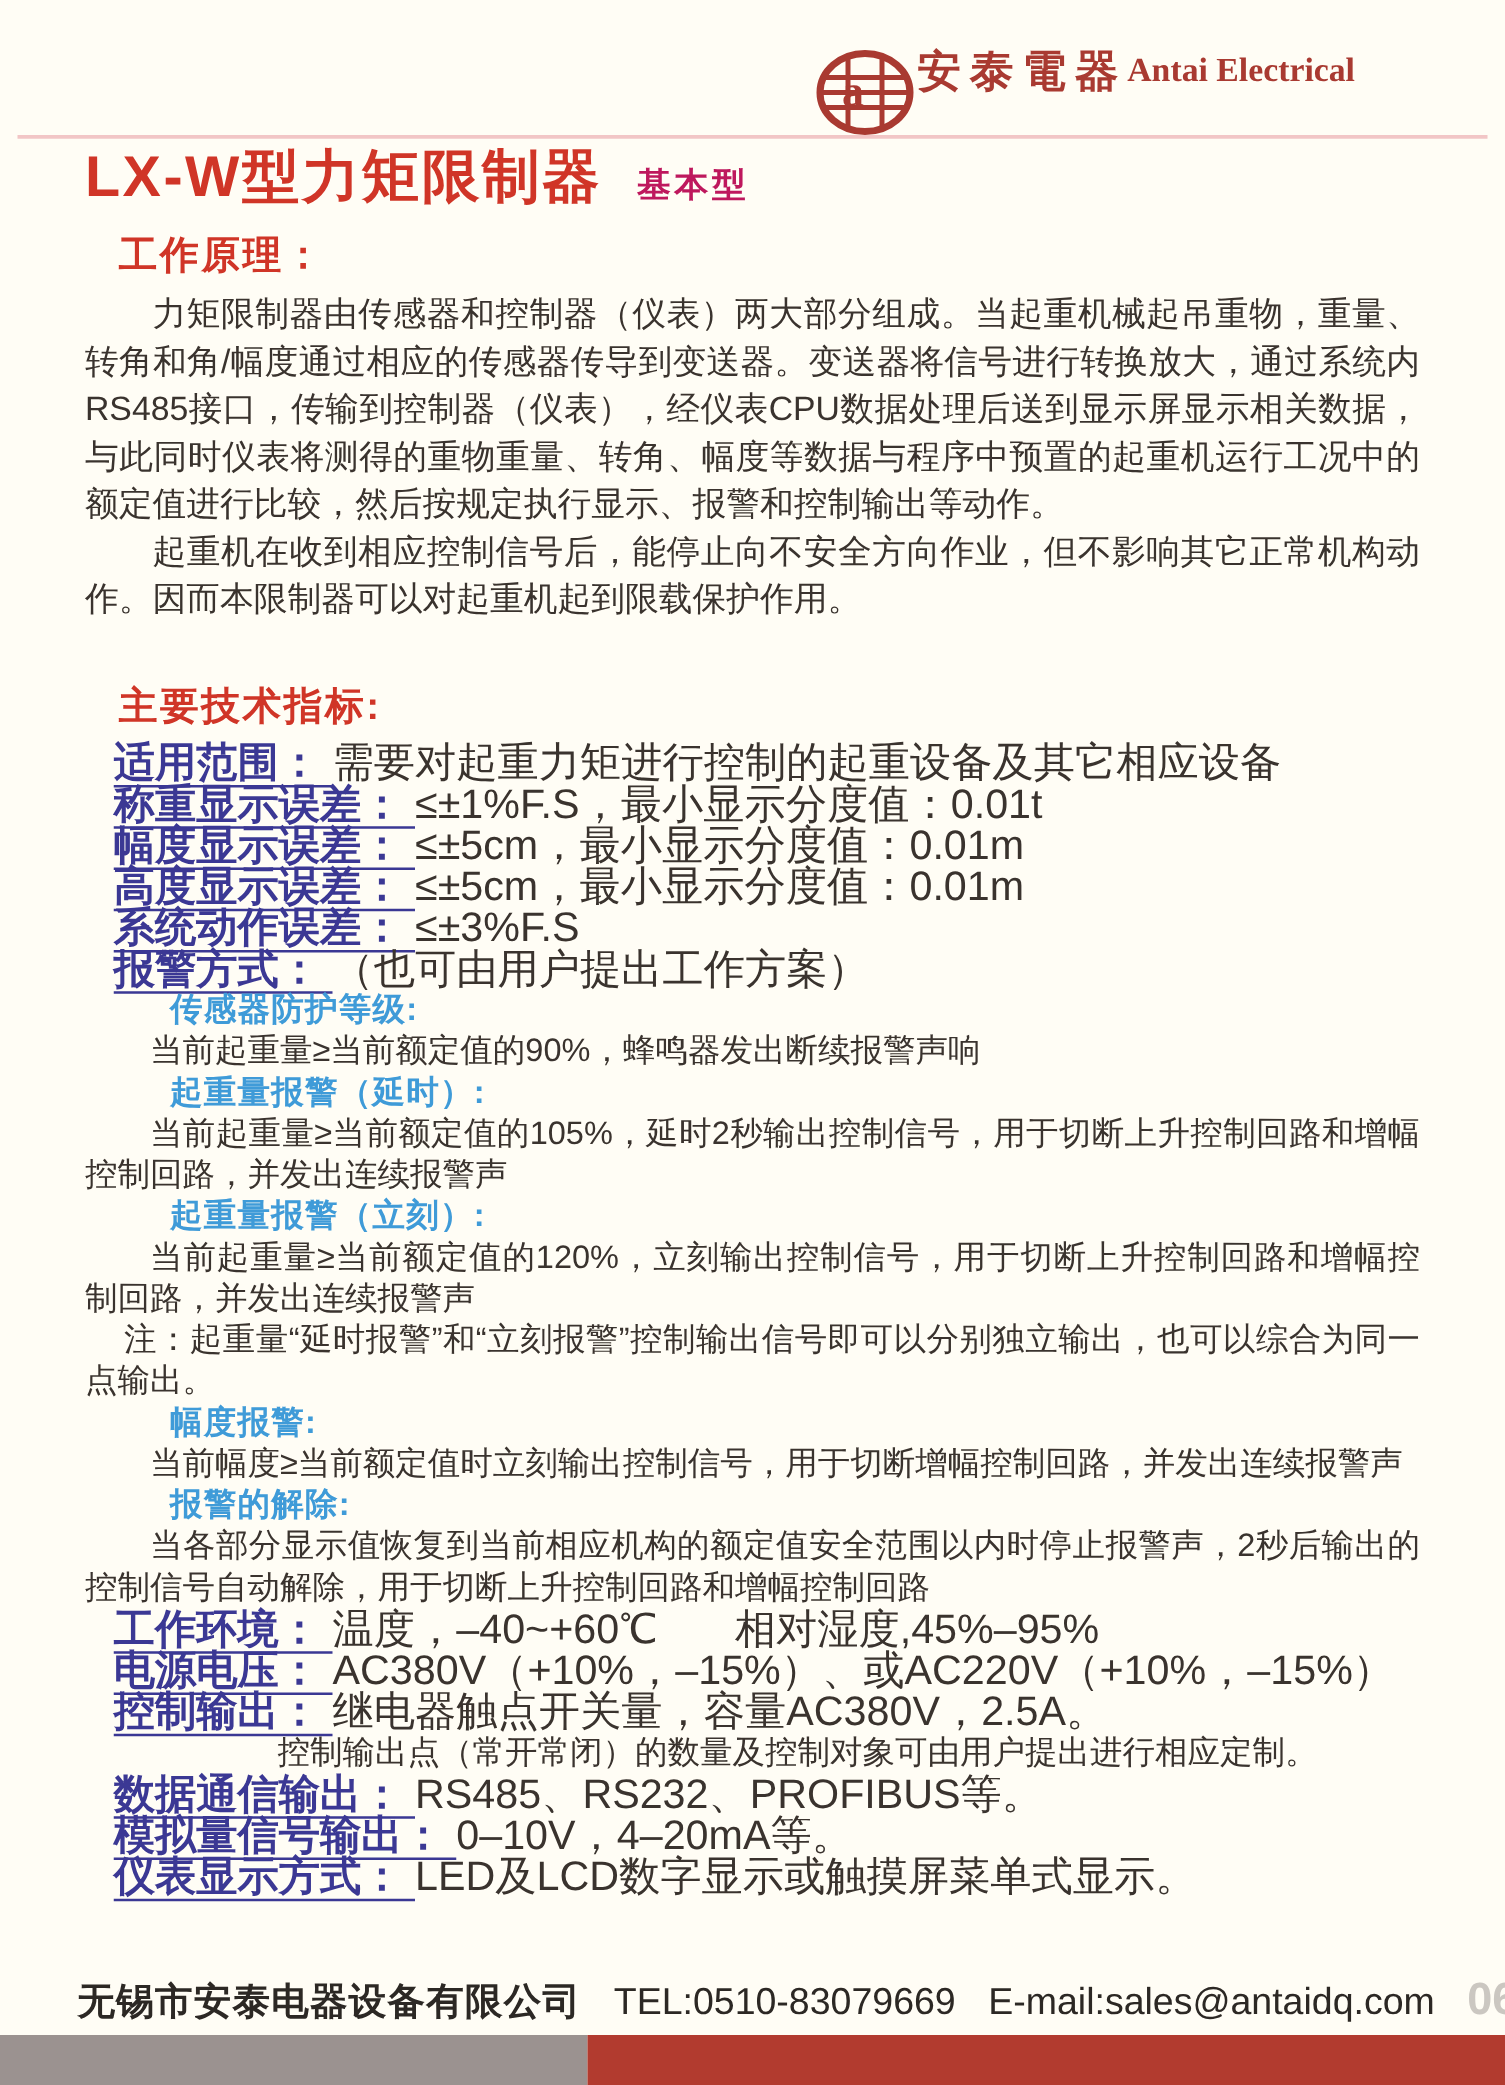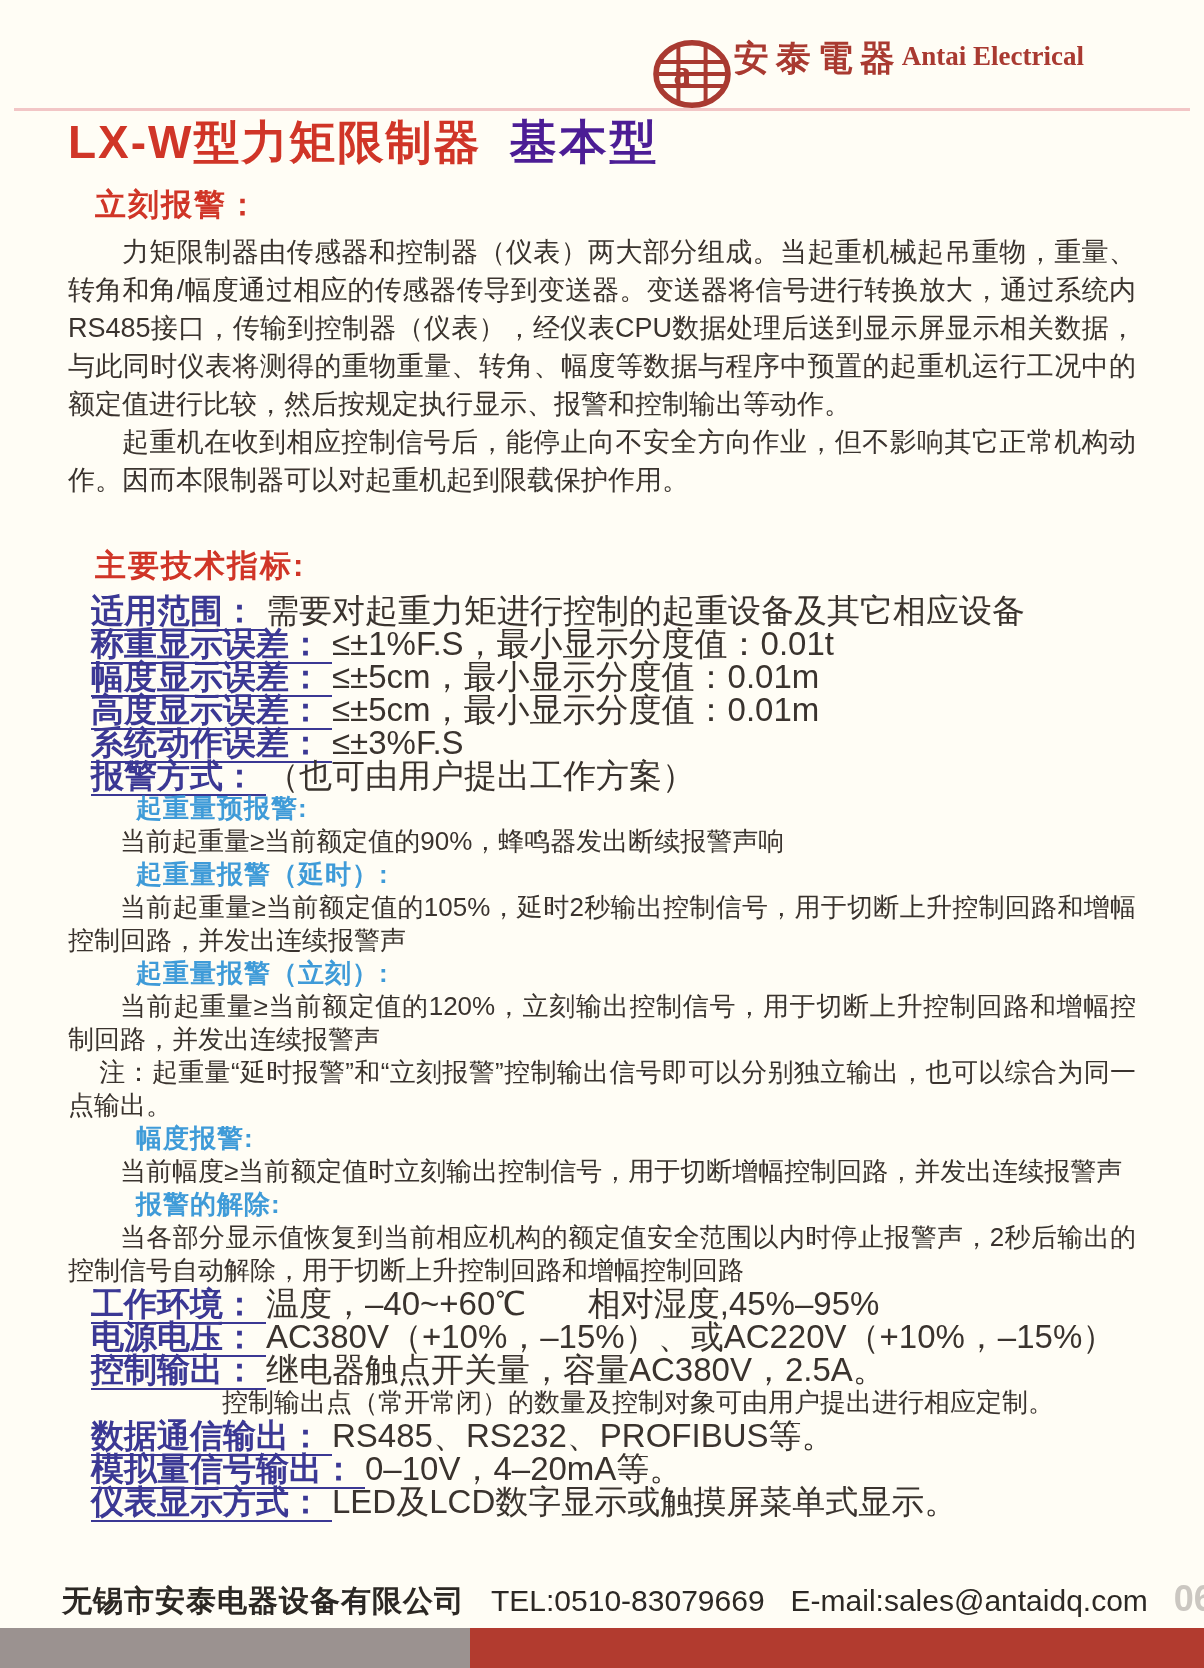--- a/index.html
+++ b/index.html
@@ -18,21 +18,21 @@
   .logo-mark svg { width:80px; height:68px; display:block; }
   .logo-text { display:flex; line-height:1; }
   .logo-zh { font-size:35px; font-weight:bold; color:var(--logo-red,#a93a31); letter-spacing:7px; }
   .logo-en { font-size:27px; font-weight:bold; color:var(--logo-red,#a93a31); font-family:"Liberation Serif", serif; margin-top:3px; }
   .header-rule { height:3px; background:var(--rule-pink,#f2c6c6); margin:0 14px; }
 
   .content { padding:0 68px; }
 
   .title-row { display:flex; align-items:baseline; gap:28px; }
   .title-main { color:var(--accent-red,#d03527); font-size:46px; font-weight:bold; letter-spacing:2px; }
-  .title-suffix { color:#4c1d95; font-size:47px; font-weight:bold; letter-spacing:3px; }
+  .title-suffix { color:#be185d; font-size:27px; font-weight:bold; letter-spacing:3px; }
 
   .section-heading {
     color:var(--accent-red,#d03527); font-size:31px; font-weight:bold;
     margin:10px 0 7px 27px; letter-spacing:2px;
   }
   .section-heading.mt-lg { margin-top:46px; }
 
   .body-p { font-size:27px; line-height:38px; text-indent:2em; text-align:justify; }
 
   .spec-line { font-size:33px; line-height:33px; white-space:nowrap;margin-left:23px; }
@@ -86,21 +86,21 @@
   </div>
   <div class="header-rule"></div>
 
   <div class="content">
 
     <div class="title-row">
       <span class="title-main">LX-W型力矩限制器</span>
       <span class="title-suffix">基本型</span>
     </div>
 
-    <div class="section-heading">立刻报警：</div>
+    <div class="section-heading">工作原理：</div>
     <p class="body-p">力矩限制器由传感器和控制器（仪表）两大部分组成。当起重机械起吊重物，重量、转角和角/幅度通过相应的传感器传导到变送器。变送器将信号进行转换放大，通过系统内RS485接口，传输到控制器（仪表），经仪表CPU数据处理后送到显示屏显示相关数据，与此同时仪表将测得的重物重量、转角、幅度等数据与程序中预置的起重机运行工况中的额定值进行比较，然后按规定执行显示、报警和控制输出等动作。</p>
     <p class="body-p">起重机在收到相应控制信号后，能停止向不安全方向作业，但不影响其它正常机构动作。因而本限制器可以对起重机起到限载保护作用。</p>
 
     <div class="section-heading mt-lg">主要技术指标:</div>
 
     <div class="spec-line">
       <span class="spec-label">适用范围：</span><span>需要对起重力矩进行控制的起重设备及其它相应设备</span>
     </div>
     <div class="spec-line">
       <span class="spec-label">称重显示误差：</span><span>≤±1%F.S，最小显示分度值：0.01t</span>
@@ -111,21 +111,21 @@
     <div class="spec-line">
       <span class="spec-label">高度显示误差：</span><span>≤±5cm，最小显示分度值：0.01m</span>
     </div>
     <div class="spec-line">
       <span class="spec-label">系统动作误差：</span><span>≤±3%F.S</span>
     </div>
     <div class="spec-line">
       <span class="spec-label">报警方式：</span><span>（也可由用户提出工作方案）</span>
     </div>
 
-    <div class="sub-title">起重量预报警:</div>
+    <div class="sub-title">传感器防护等级:</div>
     <p class="sub-body">当前起重量≥当前额定值的90%，蜂鸣器发出断续报警声响</p>
 
     <div class="sub-title">起重量报警（延时）:</div>
     <p class="sub-body">当前起重量≥当前额定值的105%，延时2秒输出控制信号，用于切断上升控制回路和增幅控制回路，并发出连续报警声</p>
 
     <div class="sub-title">起重量报警（立刻）:</div>
     <p class="sub-body">当前起重量≥当前额定值的120%，立刻输出控制信号，用于切断上升控制回路和增幅控制回路，并发出连续报警声</p>
 
     <p class="note-p">注：起重量“延时报警”和“立刻报警”控制输出信号即可以分别独立输出，也可以综合为同一点输出。</p>
 

